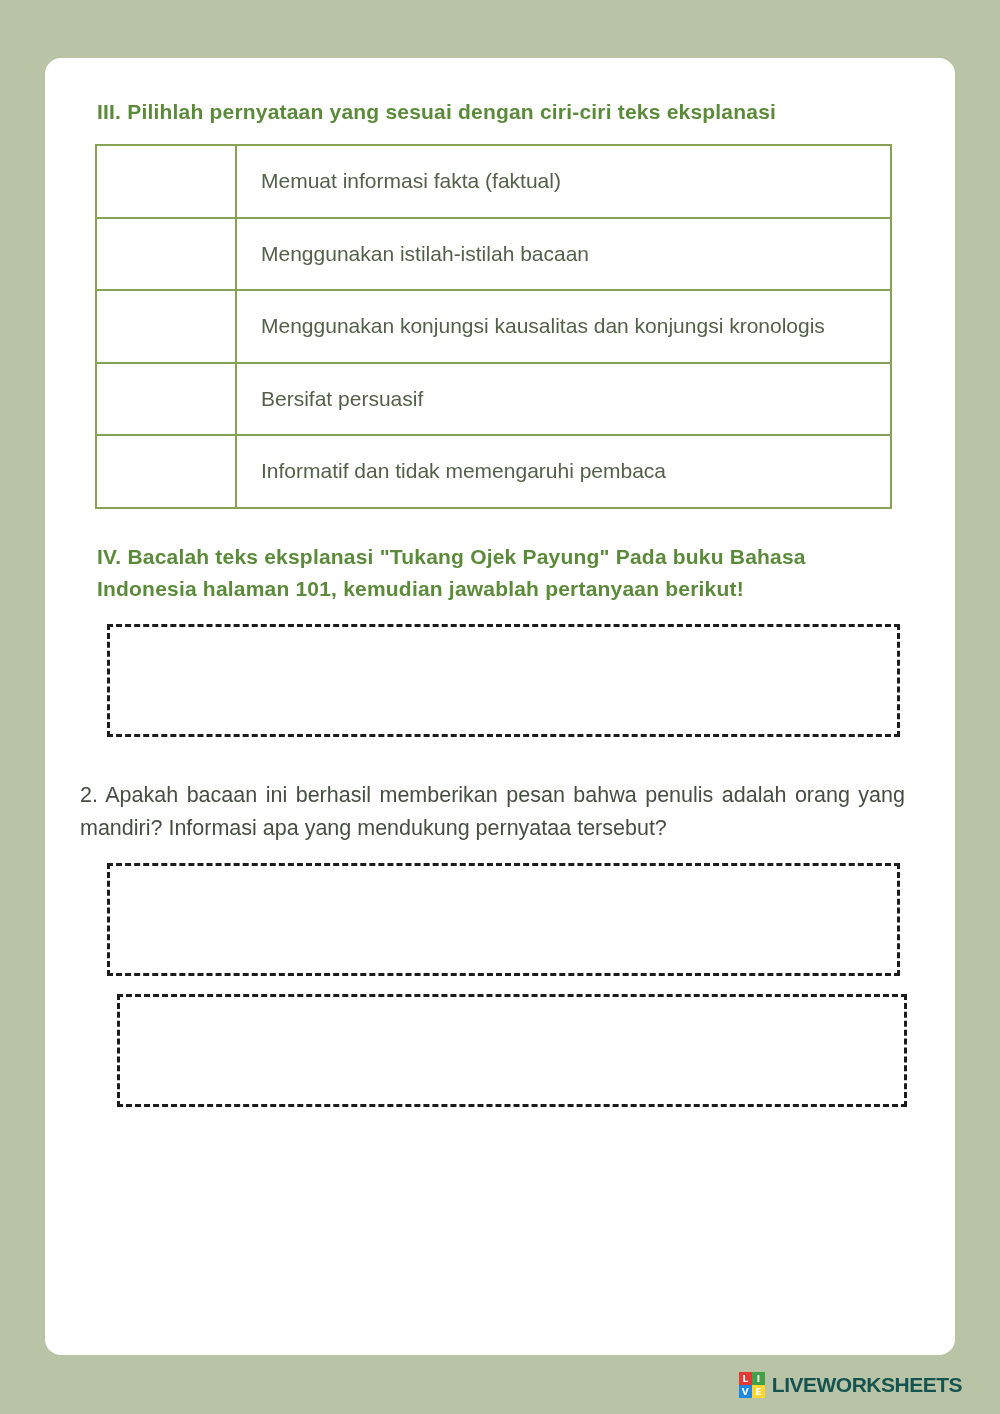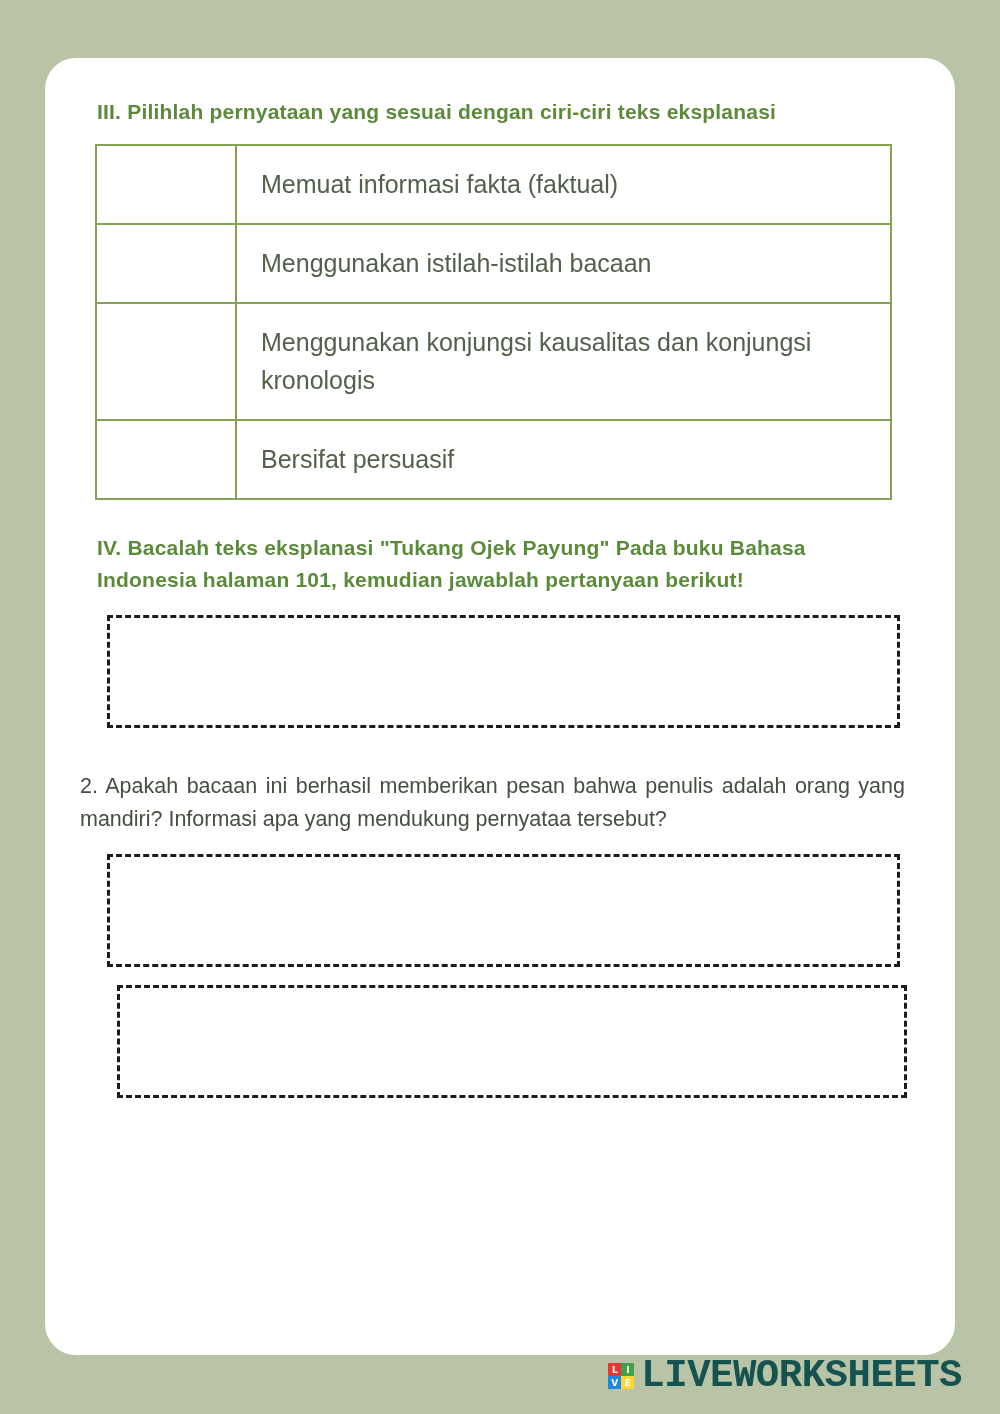--- a/index.html
+++ b/index.html
@@ -18,21 +18,21 @@
     background: #b9c4a6;
   }
 
   .card {
     position: absolute;
     left: 45px;
     top: 58px;
     width: 910px;
     height: 1297px;
     background: #ffffff;
-    border-radius: 31px;
+    border-radius: 16px;
     padding: 42px 55px 0 50px;
     overflow: hidden;
   }
 
   .sec3-title {
     color: #5c8a3b;
     font-size: 21px;
     font-weight: bold;
     margin: 0 0 20px 2px;
     letter-spacing: 0.2px;
@@ -48,21 +48,21 @@
     border: 2px solid #86a254;
   }
 
   td.check-cell {
     width: 140px;
   }
 
   td.text-cell {
     padding: 19px 24px;
     color: #53604a;
-    font-size: 25px;
+    font-size: 21px;
     line-height: 1.55;
   }
 
   .sec4-title {
     color: #5c8a3b;
     font-size: 21px;
     font-weight: bold;
     line-height: 1.55;
     margin: 32px 30px 0 2px;
     letter-spacing: 0.2px;
@@ -117,24 +117,24 @@
     font-family: "DejaVu Sans", sans-serif;
   }
 
   .tile-l { background: #e53935; }
   .tile-i { background: #43a047; }
   .tile-v { background: #1e88e5; }
   .tile-e { background: #fdd835; }
 
   .lw-text {
     color: #155351;
-    font-size: 39px;
+    font-size: 21px;
     font-weight: 800;
     letter-spacing: -0.5px;
-    font-family: Liberation Mono, monospace;
+    font-family: Liberation Sans, sans-serif;
   }
 </style>
 </head>
 <body>
 
 <div class="page">
   <div class="card">
 
     <div class="sec3-title">III. Pilihlah pernyataan yang sesuai dengan ciri-ciri teks eksplanasi</div>
 
@@ -148,20 +148,24 @@
           <td class="check-cell"></td>
           <td class="text-cell">Menggunakan istilah-istilah bacaan</td>
         </tr>
         <tr>
           <td class="check-cell"></td>
           <td class="text-cell">Menggunakan konjungsi kausalitas dan konjungsi kronologis</td>
         </tr>
         <tr>
           <td class="check-cell"></td>
           <td class="text-cell">Bersifat persuasif</td>
+        </tr>
+        <tr>
+          <td class="check-cell"></td>
+          <td class="text-cell">Informatif dan tidak memengaruhi pembaca</td>
         </tr>
       </tbody>
     </table>
 
     <div class="sec4-title">IV. Bacalah teks eksplanasi "Tukang Ojek Payung" Pada buku Bahasa Indonesia halaman 101, kemudian jawablah pertanyaan berikut!</div>
 
 
     <div class="answer-box"></div>
 
     <div class="question">2. Apakah bacaan ini berhasil memberikan pesan bahwa penulis adalah orang yang mandiri? Informasi apa yang mendukung pernyataa tersebut?</div>

